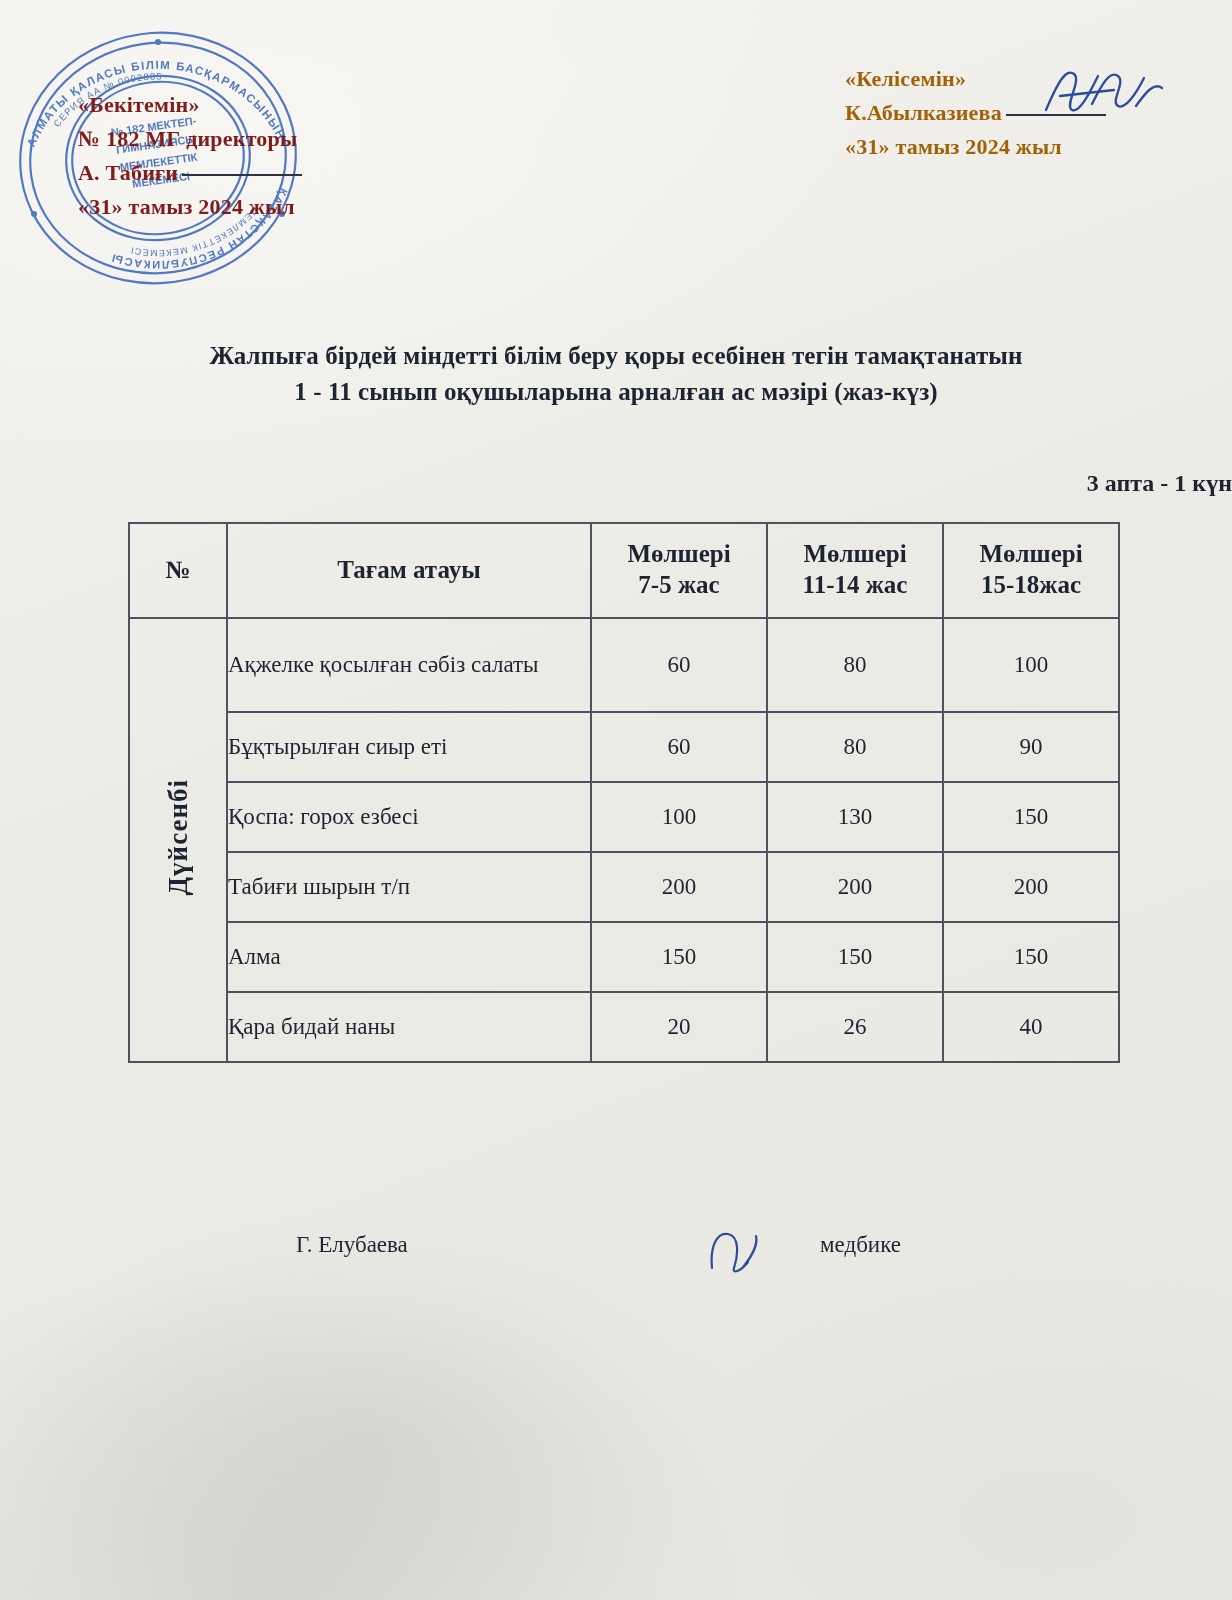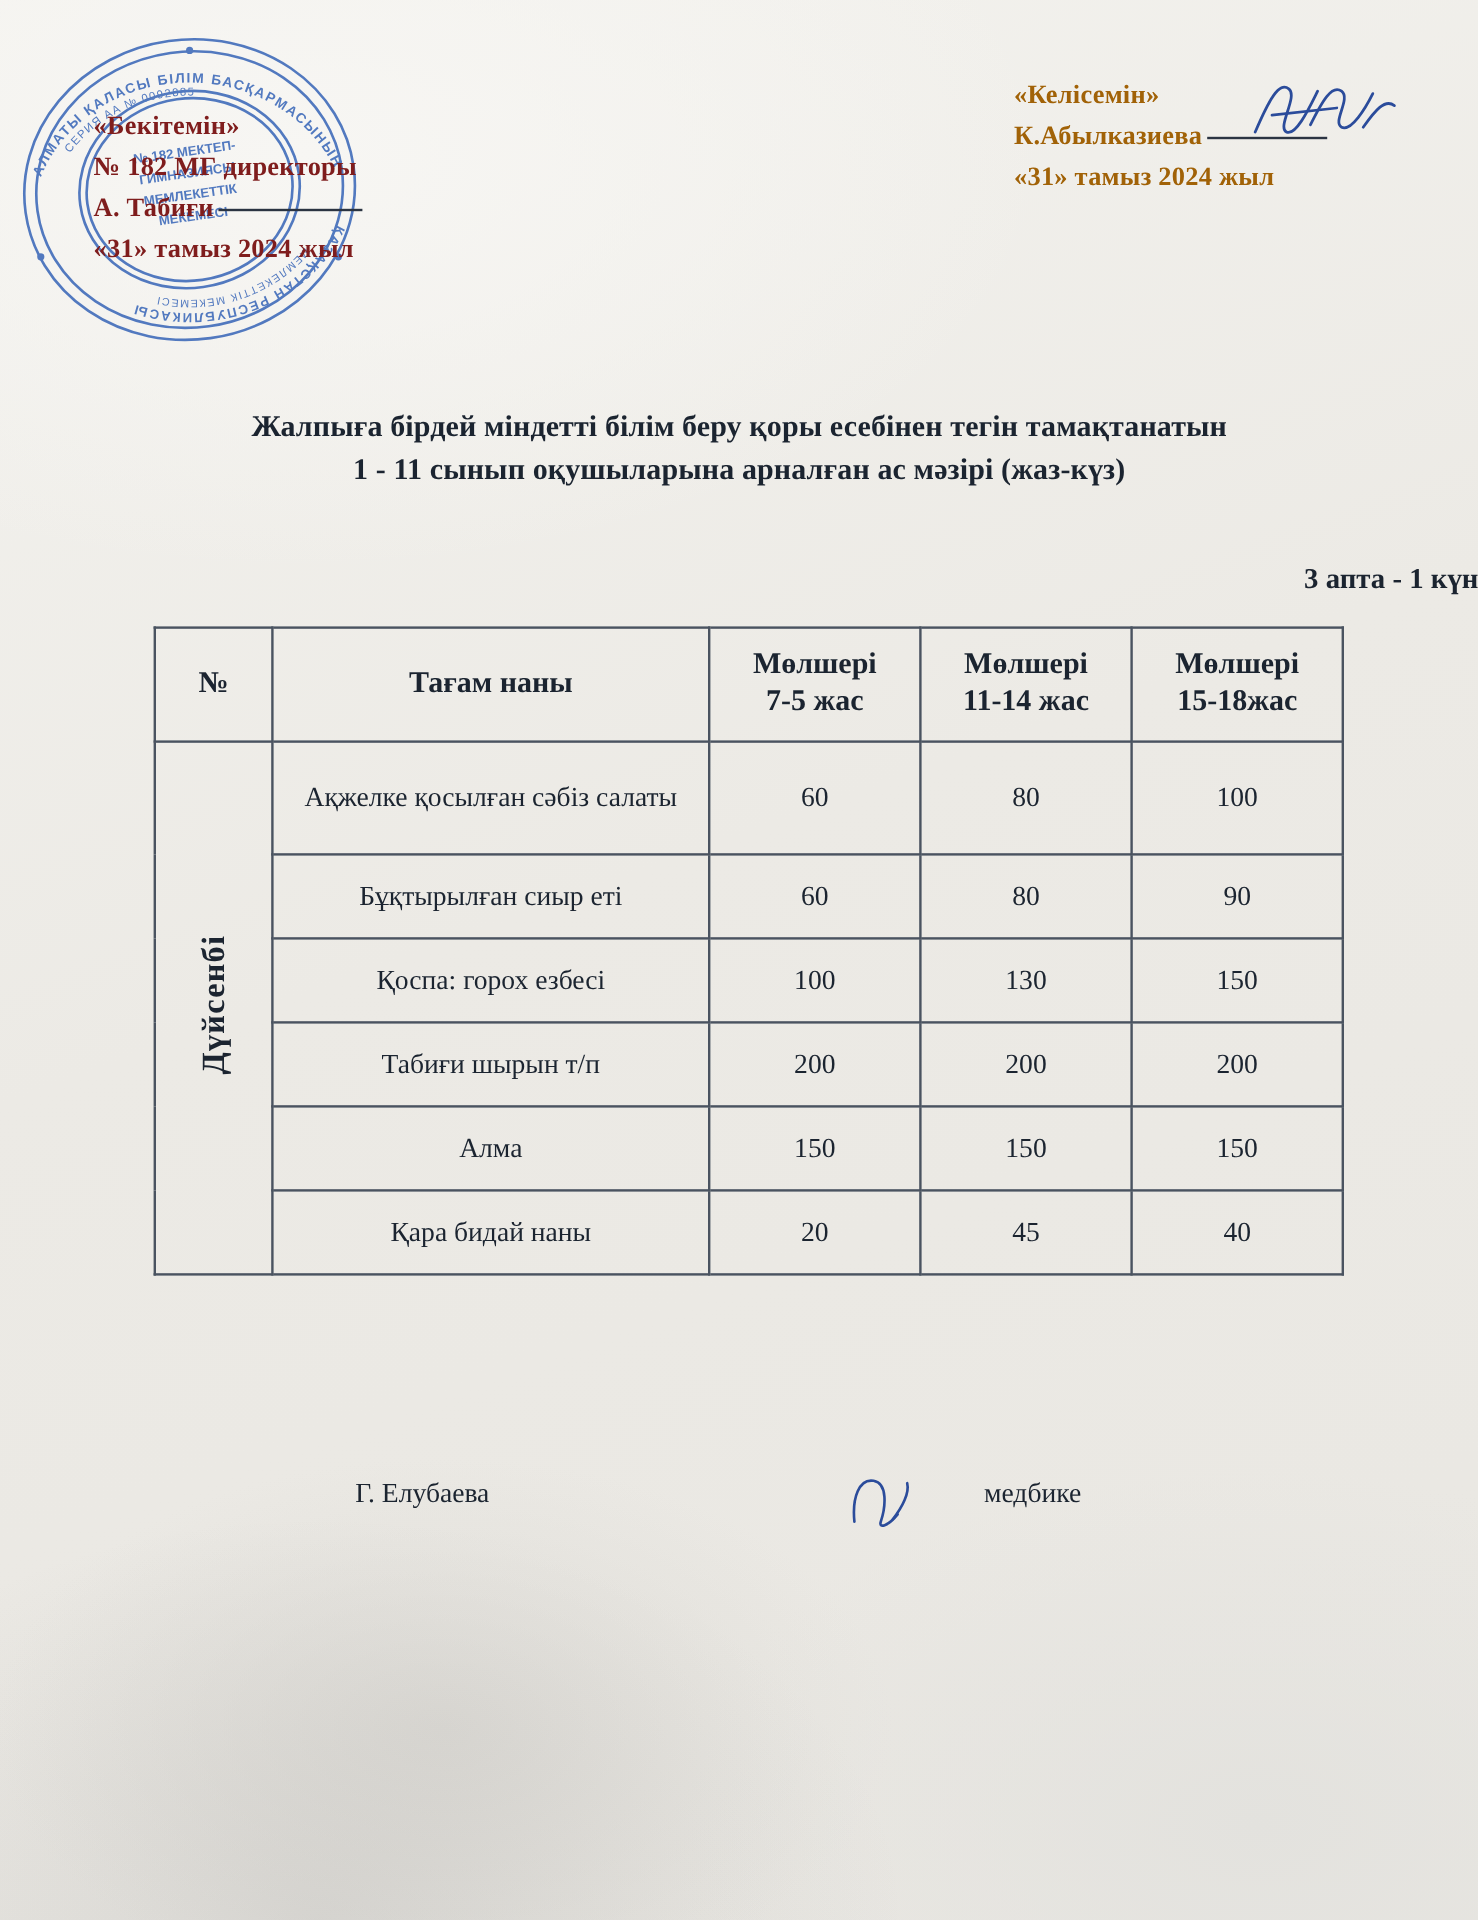--- a/index.html
+++ b/index.html
@@ -157,21 +157,21 @@
     font-size: 27px;
     letter-spacing: 1px;
     display: inline-block;
     line-height: 1;
     padding: 0;
   }
   td.dish {
     font-size: 23px;
     line-height: 1.3;
     padding: 14px 10px 14px 14px;
-    text-align: center;
+    text-align: left;
   }
   td.dish b { font-weight: normal; }
   td.amt {
     font-size: 23px;
     text-align: center;
     padding: 14px 6px;
     margin-left: 36px;
   }
   .row-tall td { height: 92px; }
   .row-std td { height: 68px; }
@@ -277,21 +277,21 @@
   <div class="week-day">3 апта - 1 күн</div>
 
   <div class="menu-table-wrap">
     <table class="menu">
       <thead>
         <tr>
           <th class="col-no">
             <div class="th-inner">№</div>
           </th>
           <th class="col-dish">
-            <div class="th-inner">Тағам наны</div>
+            <div class="th-inner">Тағам атауы</div>
           </th>
           <th class="col-a">
             <div class="th-inner">
               <span>Мөлшері</span>
               <span class="sub">7-5 жас</span>
             </div>
           </th>
           <th class="col-b">
             <div class="th-inner">
               <span>Мөлшері</span>
@@ -336,21 +336,21 @@
         </tr>
         <tr class="row-std">
           <td class="dish">Алма</td>
           <td class="amt">150</td>
           <td class="amt">150</td>
           <td class="amt">150</td>
         </tr>
         <tr class="row-std">
           <td class="dish">Қара бидай наны</td>
           <td class="amt">20</td>
-          <td class="amt">45</td>
+          <td class="amt">26</td>
           <td class="amt">40</td>
         </tr>
       </tbody>
     </table>
   </div>
 
   <div class="footer-name">Г. Елубаева</div>
   <svg class="sig-nurse" viewBox="0 0 72 60">
     <g fill="none" stroke="#2b4c9b" stroke-width="2.2" stroke-linecap="round">
       <path d="M12 46 C 10 26, 16 10, 28 12 C 40 14, 38 34, 34 46 C 32 52, 40 50, 48 40"></path>

